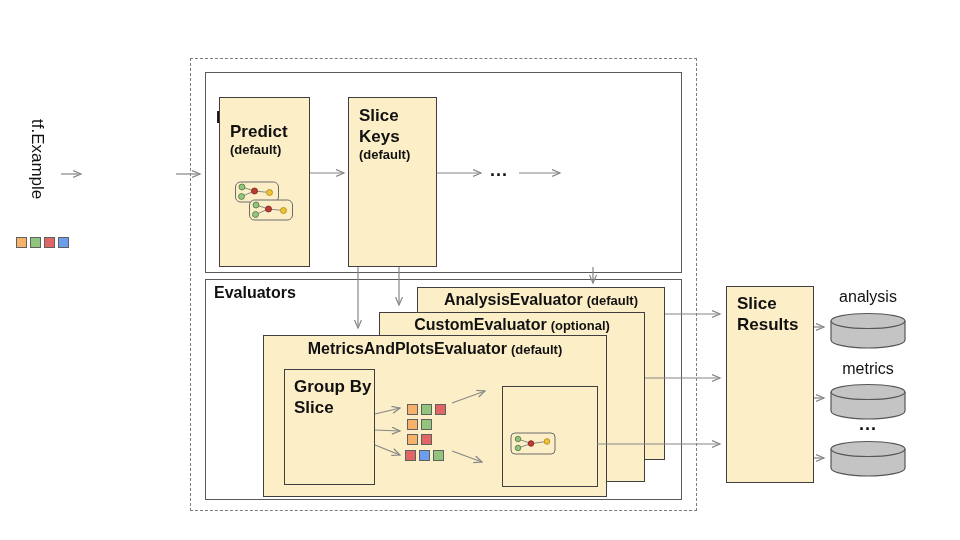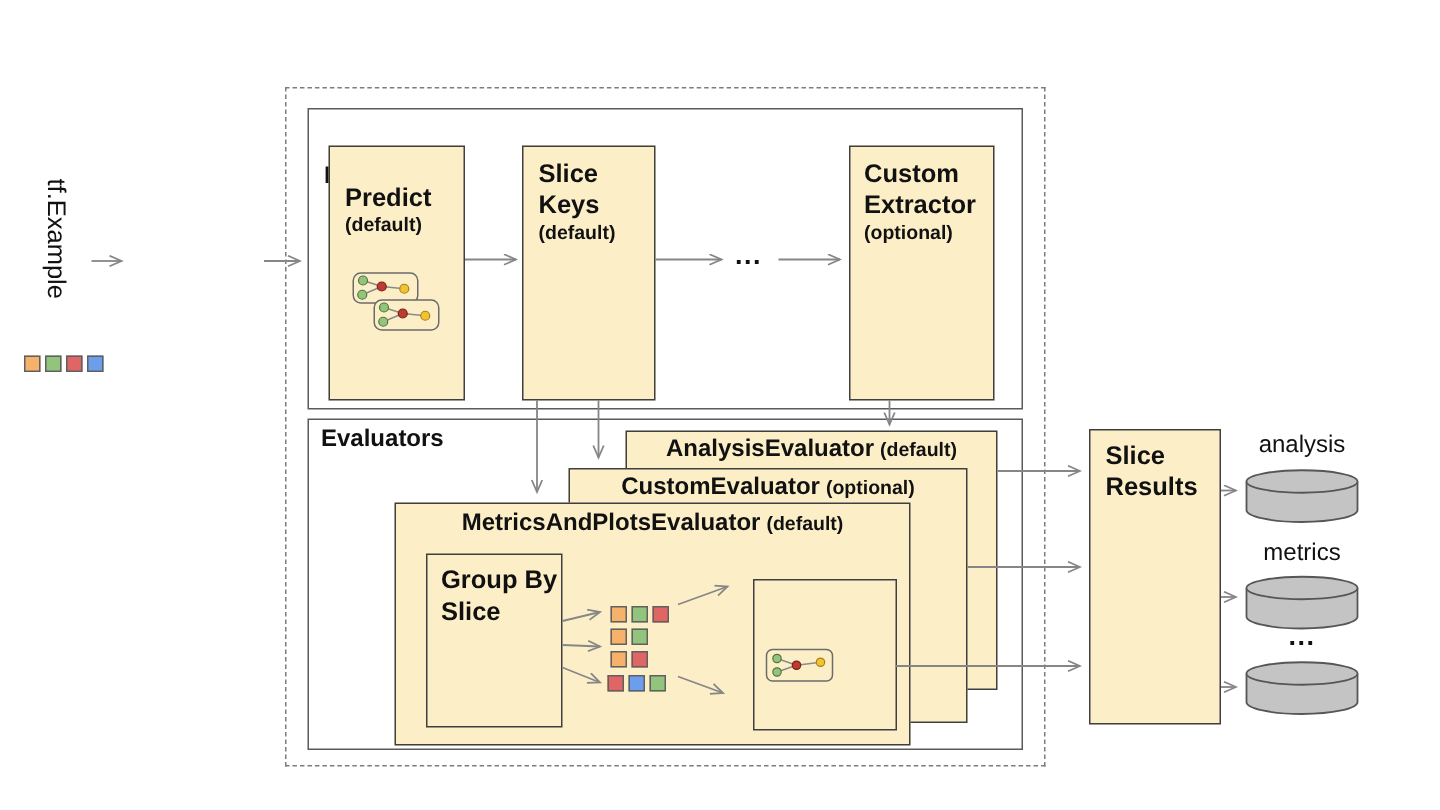--- a/index.html
+++ b/index.html
@@ -73,26 +73,20 @@
 
   <div class="abs cream" style="left:348px;top:97px;width:89px;height:170px;">
     <div style="padding:7px 0 0 10px;">
       <div class="big-label">Slice Keys</div>
       <div class="qualifier">(default)</div>
     </div>
   </div>
 
   <div class="abs dots" style="left:490px;top:160px;">...</div>
 
-  <div class="abs cream" style="left:566px;top:97px;width:97px;height:170px;">
-    <div style="padding:7px 0 0 9px;">
-      <div class="big-label">Custom Extractor</div>
-      <div class="qualifier">(optional)</div>
-    </div>
-  </div>
 
   <div class="abs container-box" style="left:205px;top:279px;width:477px;height:221px;">
     <div class="section-label" style="padding:4px 0 0 8px;">Evaluators</div>
   </div>
 
   <div class="abs cream" style="left:417px;top:287px;width:248px;height:173px;">
     <div class="ev-title" style="padding-top:3px;">
       <span>AnalysisEvaluator</span><span class="qualifier">(default)</span>
     </div>
   </div>

